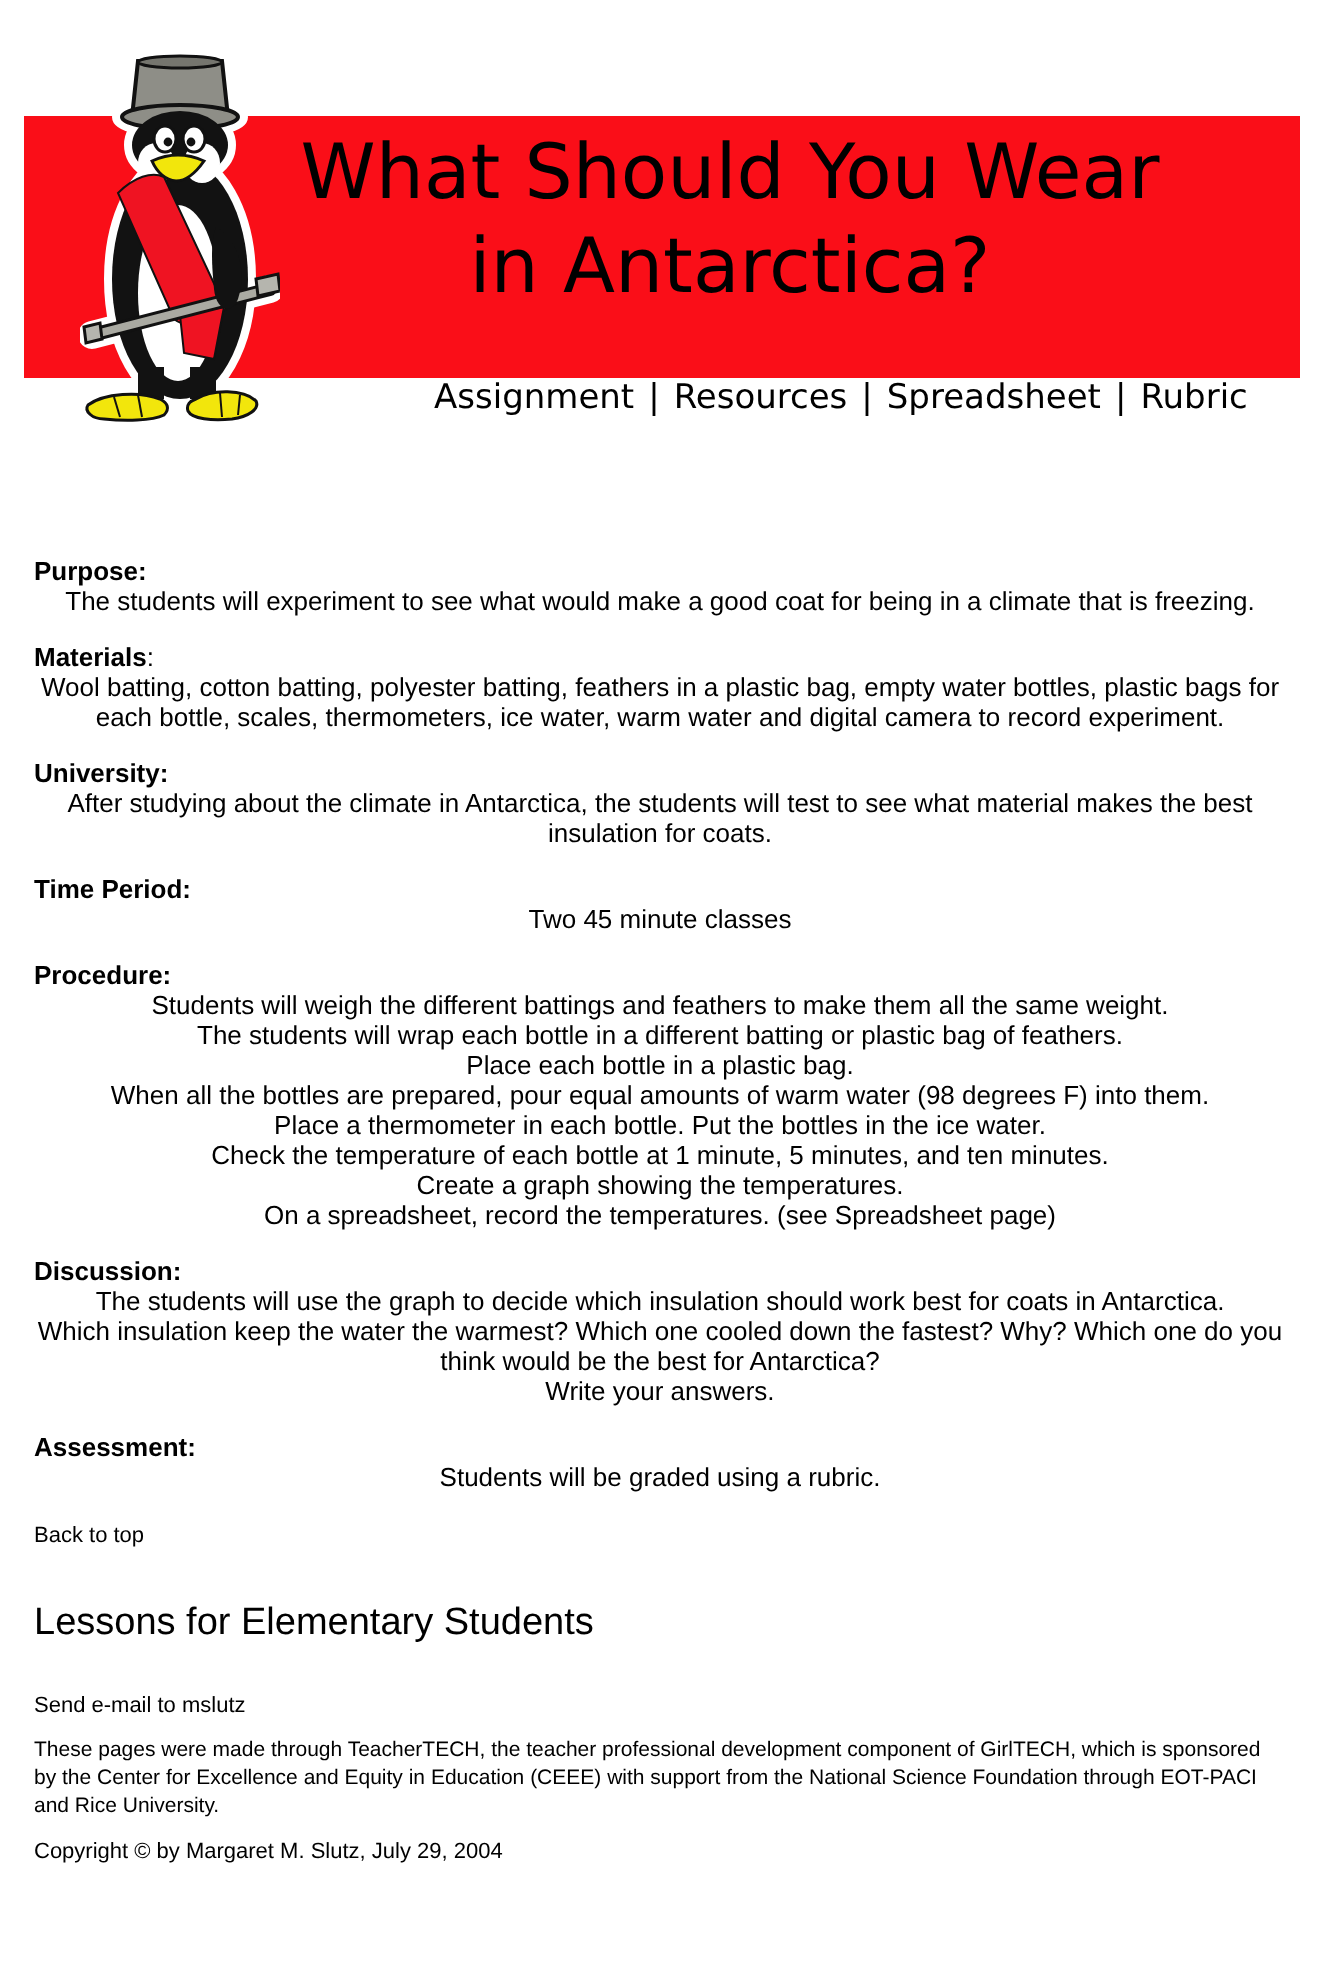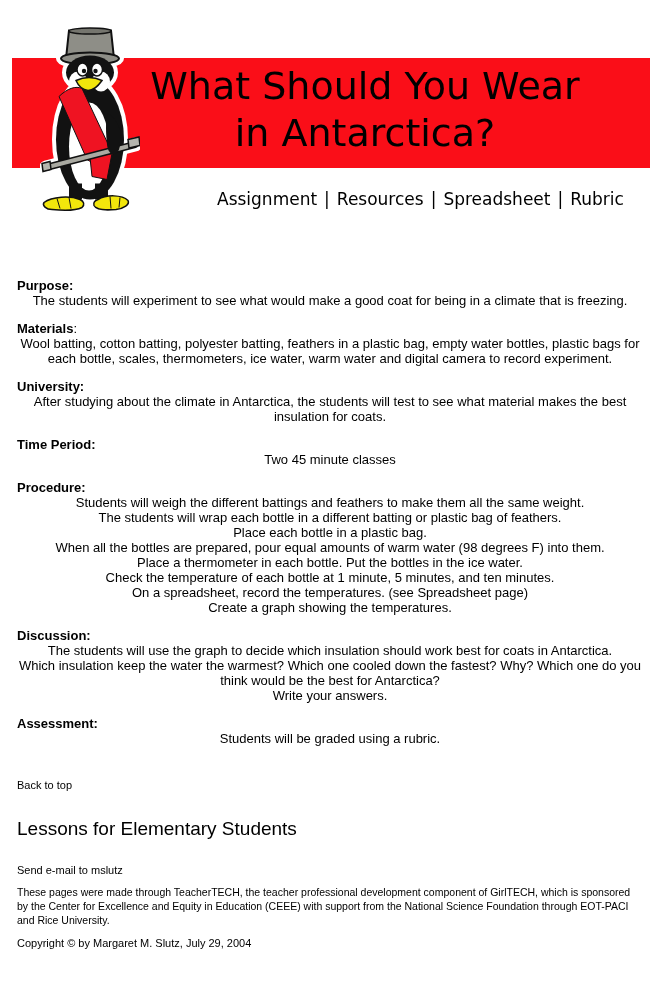--- a/index.html
+++ b/index.html
@@ -1,37 +1,37 @@
 <!DOCTYPE html>
 <html><head>
 <meta charset="utf-8">
 <style>
   html,body{margin:0;padding:0;background:#ffffff;}
   body{width:663px;height:985px;position:relative;overflow:hidden;
        font-family:"Liberation Sans",sans-serif;color:#000;}
 
   
   .header{position:relative;height:230px;}
-  .banner{position:absolute;left:12px;right:13px;top:58px;height:110px;}
+  .banner{position:absolute;left:12px;right:13px;top:58px;height:131px;}
   .banner-title{position:absolute;left:120px;right:52px;top:5px;text-align:center;
       font-family:"DejaVu Sans",sans-serif;font-size:38px;line-height:47px;color:#000;}
   .penguin{position:absolute;left:40px;top:27px;width:100px;height:186px;}
   .nav{position:absolute;left:217px;top:189px;
       font-family:"DejaVu Sans",sans-serif;font-size:17px;line-height:21px;color:#000;white-space:nowrap;}
   .nav a{color:#000;text-decoration:none;cursor:pointer;}
   .nav-sep{margin:0 7px;}
 
   
   .main{padding:48px 20px 0 17px;font-size:13px;line-height:15px;}
   .sec{margin:0 0 13px 0;}
   .sec-head b{font-weight:bold;margin-top:34px;}
   .sec-body div{min-height:15px;text-align:center;}
 
   
-  .back-top{margin-top:20px;font-size:11px;line-height:13px;color:#000;text-decoration:none;display:inline-block;cursor:pointer;}
+  .back-top{margin-top:3px;font-size:11px;line-height:13px;color:#000;text-decoration:none;display:inline-block;cursor:pointer;}
   .lessons{font-size:19px;line-height:22px;font-weight:400;margin:26px 0 0 0;}
   .email{display:inline-block;margin-top:24px;font-size:11px;line-height:13px;color:#000;text-decoration:none;cursor:pointer;}
   .credits{margin:8px 10px 0 0;font-size:10.5px;line-height:14px;}
   .copyright{margin:9px 0 0 0;font-size:11px;line-height:14px;}
 </style>
 </head>
 <body>
 
 <div class="header">
   <div class="banner" style="background: rgb(250, 14, 24);">
@@ -133,22 +133,22 @@
 
   <section class="sec">
     <div class="sec-head"><b>Procedure:</b><span></span></div>
     <div class="sec-body">
           <div>Students will weigh the different battings and feathers to make them all the same weight.</div>
           <div>The students will wrap each bottle in a different batting or plastic bag of feathers.</div>
           <div>Place each bottle in a plastic bag.</div>
           <div>When all the bottles are prepared, pour equal amounts of warm water (98 degrees F) into them.</div>
           <div>Place a thermometer in each bottle. Put the bottles in the ice water.</div>
           <div>Check the temperature of each bottle at 1 minute, 5 minutes, and ten minutes.</div>
+          <div>Create a graph showing the temperatures.</div>
           <div>On a spreadsheet, record the temperatures. (see Spreadsheet page)</div>
-          <div>Create a graph showing the temperatures.</div>
         </div>
   </section>
 
   <section class="sec">
     <div class="sec-head"><b>Discussion:</b><span></span></div>
     <div class="sec-body">
           <div>The students will use the graph to decide which insulation should work best for coats in Antarctica.</div>
           <div>Which insulation keep the water the warmest? Which one cooled down the fastest? Why? Which one do you think would be the best for Antarctica?</div>
           <div>Write your answers.</div>
         </div>

